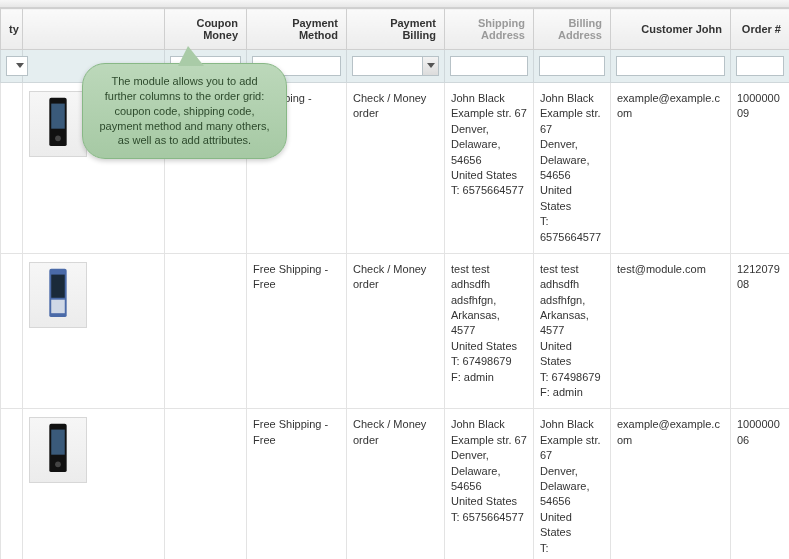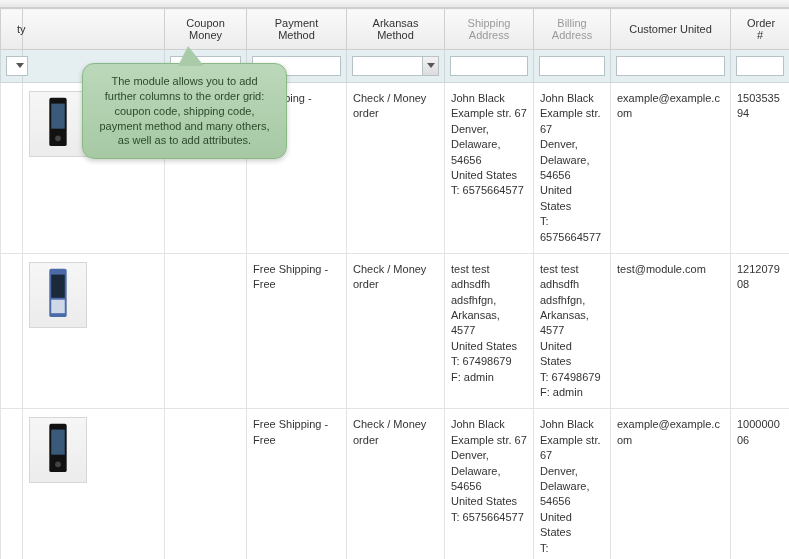--- a/index.html
+++ b/index.html
@@ -18,24 +18,24 @@
   }
   table.grid {
     border-collapse: collapse;
     width: 100%;
     table-layout: fixed;
   }
   table.grid th {
     background: linear-gradient(#fafafa,#ececec);
     border: 1px solid #cfcfcf;
     font-size: 11px;
-    font-weight: normal;
+    font-weight: bold;
     color: #333;
-    text-align: center;
-    padding: 8px 16px;
+    text-align: right;
+    padding: 8px 8px;
   }
   table.grid th.dim { color:#9a9a9a; }
   table.grid tr.filter td {
     background:#e5eef0;
     border:1px solid #cfd7da;
     padding:6px 5px;
     vertical-align: middle;
   }
   .filter-input {
     background:#fff;
@@ -93,21 +93,21 @@
     position:relative;
   }
   .thumb-box svg{position:absolute;inset:0;}
   
   .tooltip {
     position:absolute;
     left:82px; top:63px;
     width:205px;
     background: linear-gradient(#bcd8ba,#a6c9a4);
     border:1px solid #88b886;
-    border-radius:12px;
+    border-radius:23px;
     color:#2d4a2c;
     font-size:11px;
     line-height:1.35;
     text-align:center;
     padding:10px 12px;
     box-shadow:0 2px 5px rgba(0,0,0,.2);
   }
   .tooltip::before{
     content:"";
     position:absolute;
@@ -146,24 +146,24 @@
     <col style="width:77px">
     <col style="width:120px">
     <col style="width:59px">
   </colgroup>
   <thead>
     <tr>
       <th>ty</th>
       <th></th>
       <th>Coupon Money</th>
       <th>Payment Method</th>
-      <th>Arkansas Method</th>
+      <th>Payment Billing</th>
       <th class="dim">Shipping Address</th>
       <th class="dim">Billing Address</th>
-      <th>Customer United</th>
+      <th>Customer John</th>
       <th>Order #</th>
     </tr>
     <tr class="filter">
       <td>
             <div class="qty-select"></div>
           </td>
       <td></td>
       <td>
             <div class="filter-input"></div>
           </td>
@@ -219,21 +219,21 @@
             <div>T: 6575664577</div>
           </td>
           <td>
             <div>John Black</div>
             <div>Example str. 67</div>
             <div>Denver, Delaware, 54656</div>
             <div>United States</div>
             <div>T: 6575664577</div>
           </td>
           <td>example@example.com</td>
-          <td>150353594</td>
+          <td>100000009</td>
         </tr>
         <tr class="datarow">
           <td></td>
           <td>
             <div class="thumb">
               <div class="thumb-box">
                 <svg viewBox="0 0 58 66">
                   <rect x="20" y="6" width="18" height="50" rx="2" fill="#4a6aa8"></rect>
                   <rect x="22" y="12" width="14" height="24" fill="#1a2a3a"></rect>
                   <rect x="22" y="38" width="14" height="14" fill="#cfd8e6"></rect>

